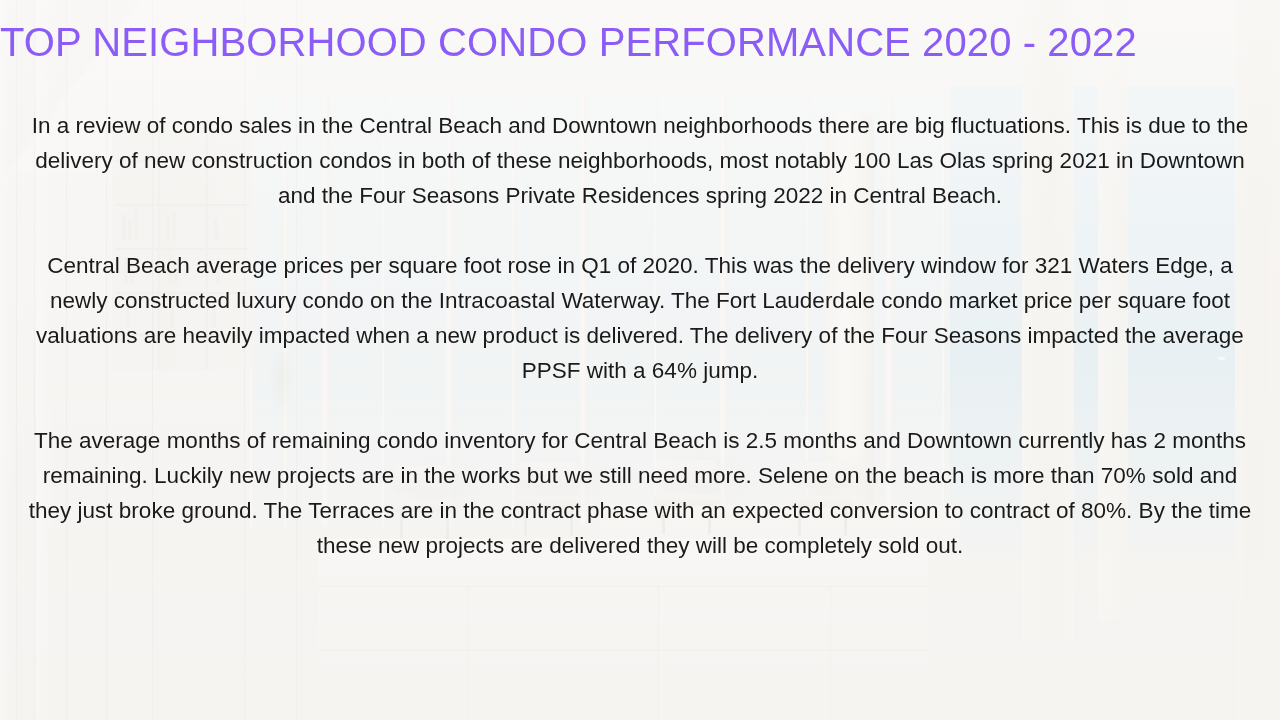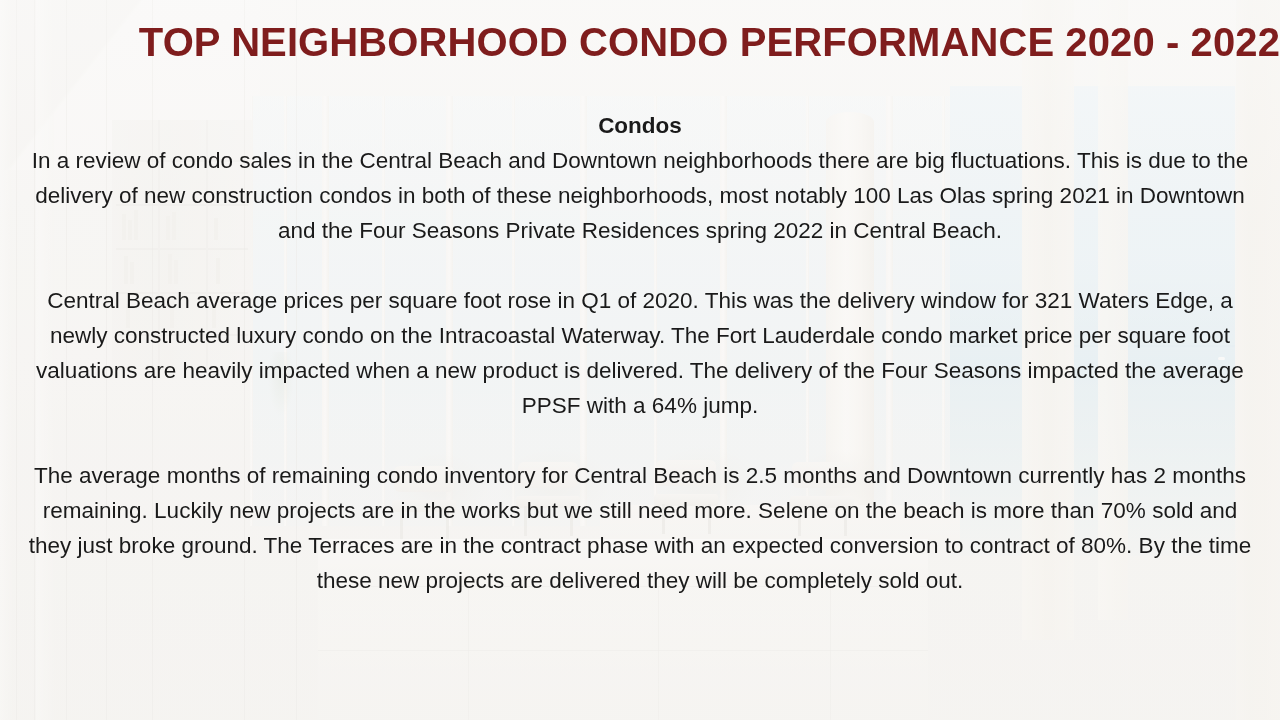--- a/index.html
+++ b/index.html
@@ -262,26 +262,26 @@
   #content {
     position: absolute;
     inset: 0;
     z-index: 5;
   }
 
   #slide-title {
     position: absolute;
     left: 0; right: 0;
     top: 18px;
-    text-align: right;
+    text-align: left;
     font-size: 40px;
     line-height: 48px;
-    font-weight: 700;
+    font-weight: 400;
     letter-spacing: .1px;
-    color: #7f1d1d;
+    color: #8b5cf6;
     white-space: nowrap;
   }
 
   #body-block {
     position: absolute;
     left: 26px;
     right: 26px;
     top: 108px;
     text-align: center;
     color: #1a1a1a;
@@ -423,21 +423,20 @@
 
     <div class="photo-wash"></div>
     <div class="photo-wash2"></div>
   </div>
 
   <div id="content">
 
     <div id="slide-title">TOP NEIGHBORHOOD CONDO PERFORMANCE 2020 - 2022</div>
 
     <div id="body-block">
-      <div class="section-heading">Condos</div>
 
       <div class="para">In a review of condo sales in the Central Beach and Downtown neighborhoods there are big fluctuations. This is due to the delivery of new construction condos in both of these neighborhoods, most notably 100 Las Olas spring 2021 in Downtown and the Four Seasons Private Residences spring 2022 in Central Beach.</div>
 
       <div class="para-gap"></div>
 
       <div class="para">Central Beach average prices per square foot rose in Q1 of 2020. This was the delivery window for 321 Waters Edge, a newly constructed luxury condo on the Intracoastal Waterway. The Fort Lauderdale condo market price per square foot valuations are heavily impacted when a new product is delivered. The delivery of the Four Seasons impacted the average PPSF with a 64% jump.</div>
 
       <div class="para-gap"></div>
 
       <div class="para">The average months of remaining condo inventory for Central Beach is 2.5 months and Downtown currently has 2 months remaining. Luckily new projects are in the works but we still need more. Selene on the beach is more than 70% sold and they just broke ground. The Terraces are in the contract phase with an expected conversion to contract of 80%. By the time these new projects are delivered they will be completely sold out.</div>

